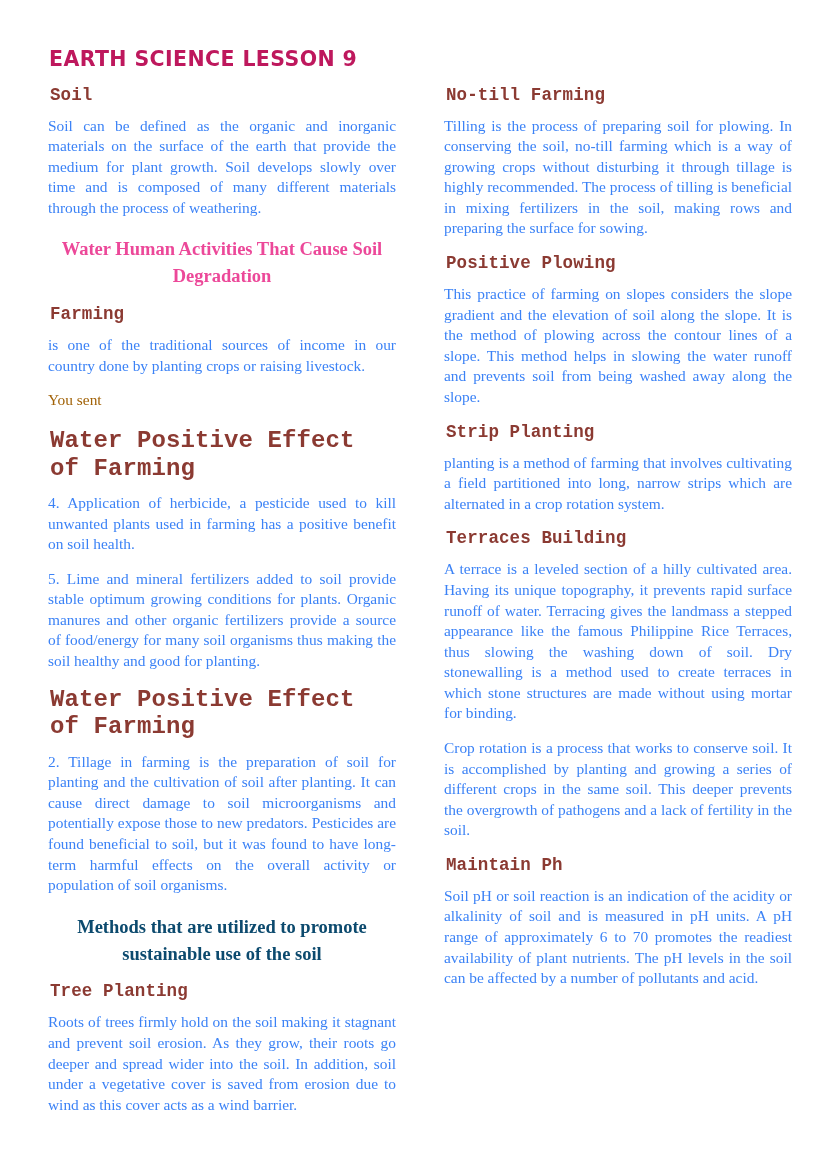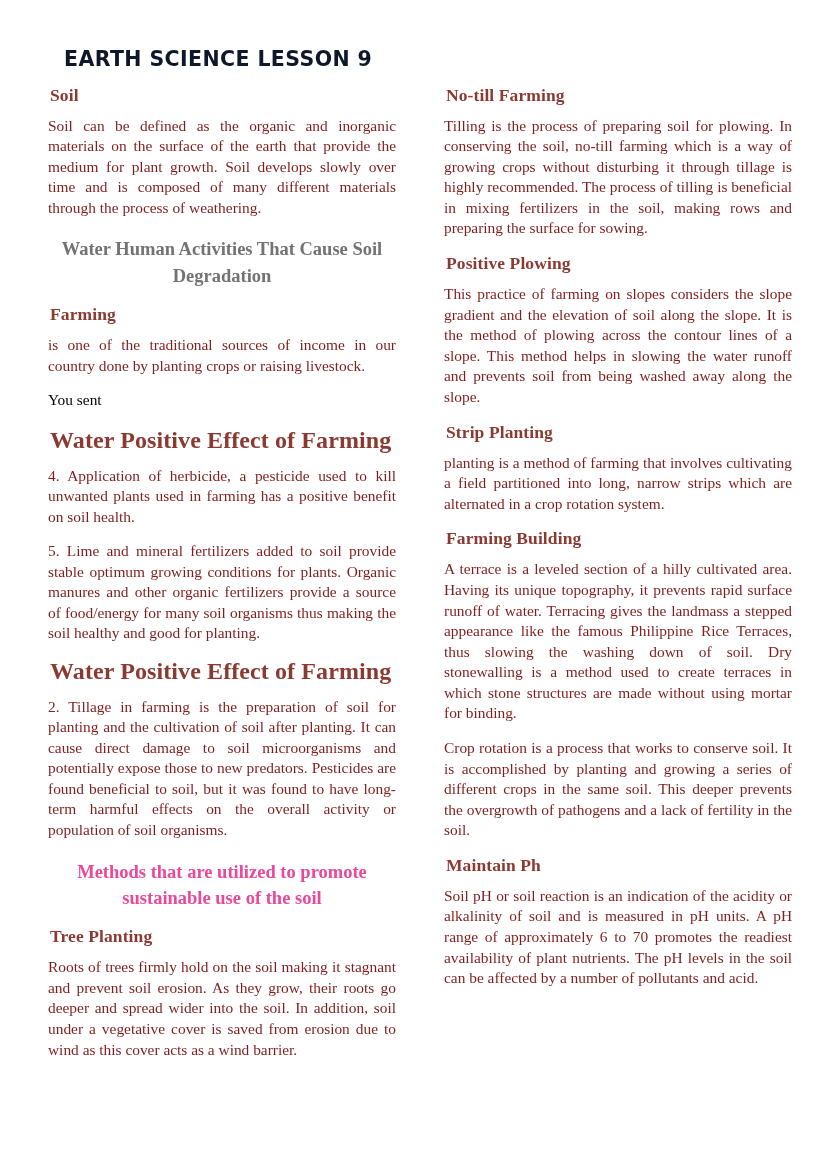--- a/index.html
+++ b/index.html
@@ -23,22 +23,22 @@
     padding: 48px 44px 30px 48px;
     position: relative;
   }
 
   
   .doc-title {
     font-family: "DejaVu Sans", sans-serif;
     font-weight: bold;
     font-size: 20.5px;
     letter-spacing: 0.4px;
-    color: #0f172a;
-    margin: 0 0 14px 16px;
+    color: #be185d;
+    margin: 0 0 14px 1px;
     line-height: 1.1;
   }
 
   
   .columns {
     display: flex;
     gap: 48px;
     align-items: flex-start;
   }
   .col {
@@ -46,62 +46,62 @@
     flex: 0 0 348px;
   }
   .col-right {
     width: 348px;
     flex: 0 0 348px;
     padding-top: 0px;
   }
 
   
   h2.sec-head {
-    font-family: Liberation Serif, serif;
+    font-family: Liberation Mono, monospace;
     font-weight: bold;
     font-size: 17.5px;
     color: #8B3A32;
     margin: 0 0 11px 2px;
     line-height: 1.15;
     letter-spacing: 0.1px;
   }
   h2.sec-head.big {
     font-size: 24px;
   }
   h2.centered {
     text-align: center;
-    color: #737373;
+    color: #ec4899;
     font-size: 18.5px;
     line-height: 1.45;
     margin: 18px 0 14px 0;
   }
   h2.centered.red2 {
-    color: #ec4899;
+    color: #0c4a6e;
   }
 
   
   p.body-text {
     font-family: "Liberation Serif", serif;
     font-size: 15.4px;
     line-height: 1.335;
     text-align: justify;
     text-justify: inter-word;
     margin: 0 0 14px 0;
-    color: #7f1d1d;
+    color: #3b82f6;
     hyphens: none;
   }
   p.body-text:last-child { margin-bottom: 0; }
 
   p.note {
     font-family: "Liberation Serif", serif;
     font-size: 15.4px;
     line-height: 1.335;
     text-align: left;
     margin: 0 0 16px 0;
-    color: #000000;
+    color: #a16207;
   }
 </style>
 </head>
 <body>
 
 <div class="page">
 
   <h1 class="doc-title">EARTH SCIENCE LESSON 9</h1>
 
   <div class="columns">
@@ -136,21 +136,21 @@
 
       <h2 class="sec-head">No-till Farming</h2>
       <p class="body-text">Tilling is the process of preparing soil for plowing. In conserving the soil, no-till farming which is a way of growing crops without disturbing it through tillage is highly recommended. The process of tilling is beneficial in mixing fertilizers in the soil, making rows and preparing the surface for sowing.</p>
 
       <h2 class="sec-head">Positive Plowing</h2>
       <p class="body-text">This practice of farming on slopes considers the slope gradient and the elevation of soil along the slope. It is the method of plowing across the contour lines of a slope. This method helps in slowing the water runoff and prevents soil from being washed away along the slope.</p>
 
       <h2 class="sec-head">Strip Planting</h2>
       <p class="body-text">planting is a method of farming that involves cultivating a field partitioned into long, narrow strips which are alternated in a crop rotation system.</p>
 
-      <h2 class="sec-head">Farming Building</h2>
+      <h2 class="sec-head">Terraces Building</h2>
       <p class="body-text">A terrace is a leveled section of a hilly cultivated area. Having its unique topography, it prevents rapid surface runoff of water. Terracing gives the landmass a stepped appearance like the famous Philippine Rice Terraces, thus slowing the washing down of soil. Dry stonewalling is a method used to create terraces in which stone structures are made without using mortar for binding.</p>
 
       <p class="body-text">Crop rotation is a process that works to conserve soil. It is accomplished by planting and growing a series of different crops in the same soil. This deeper prevents the overgrowth of pathogens and a lack of fertility in the soil.</p>
 
       <h2 class="sec-head">Maintain Ph</h2>
       <p class="body-text">Soil pH or soil reaction is an indication of the acidity or alkalinity of soil and is measured in pH units. A pH range of approximately 6 to 70 promotes the readiest availability of plant nutrients. The pH levels in the soil can be affected by a number of pollutants and acid.</p>
 
     </div>
 
   </div>

